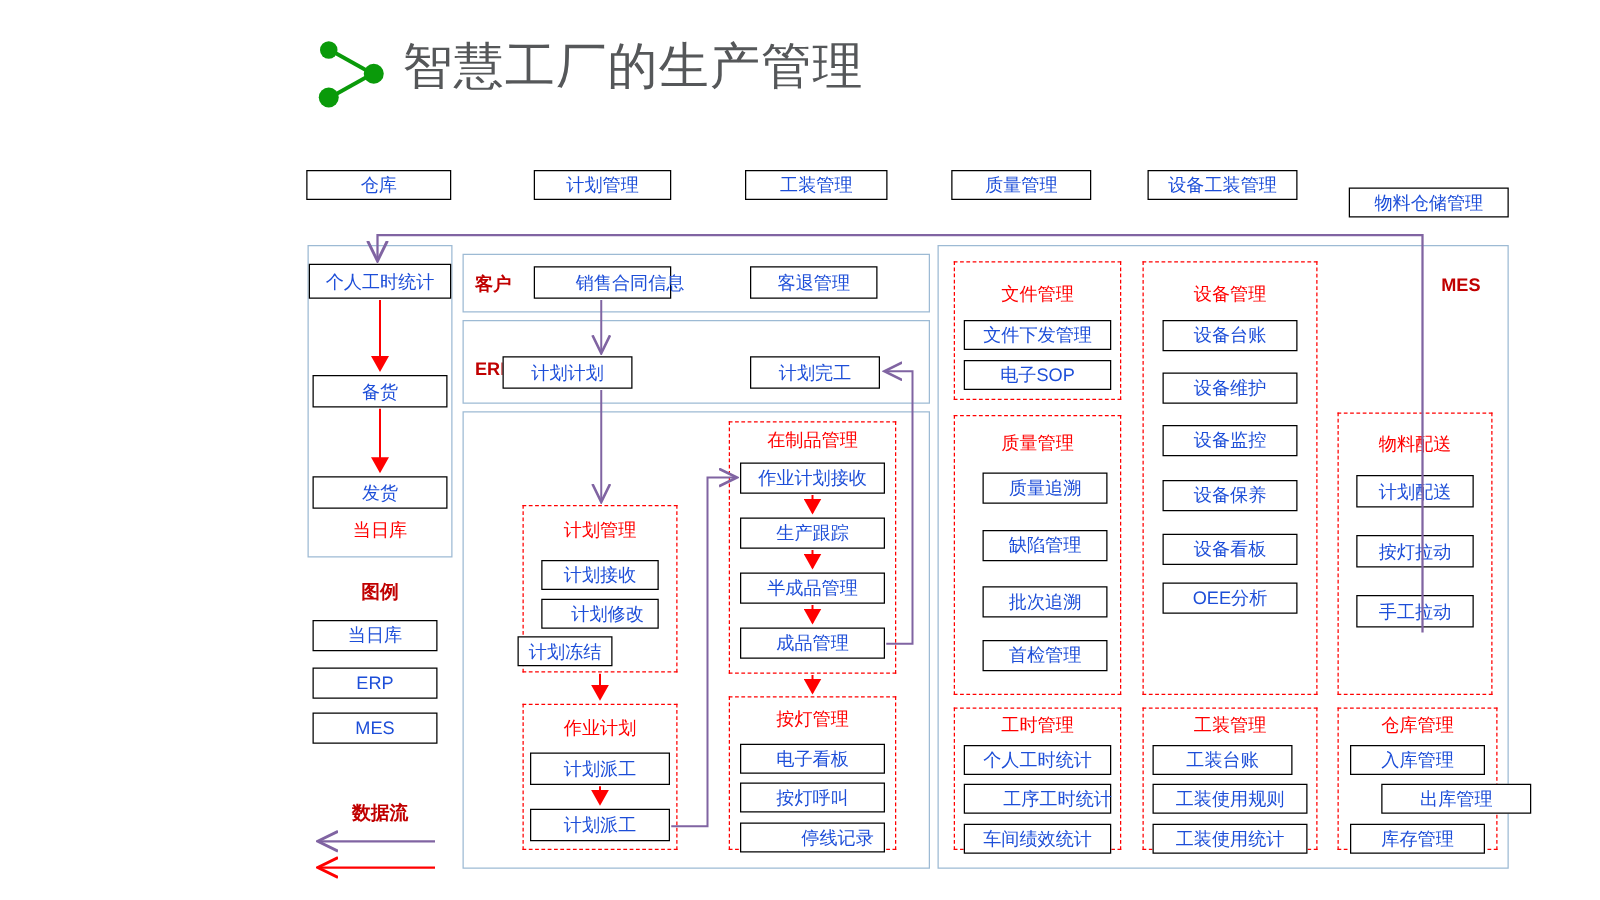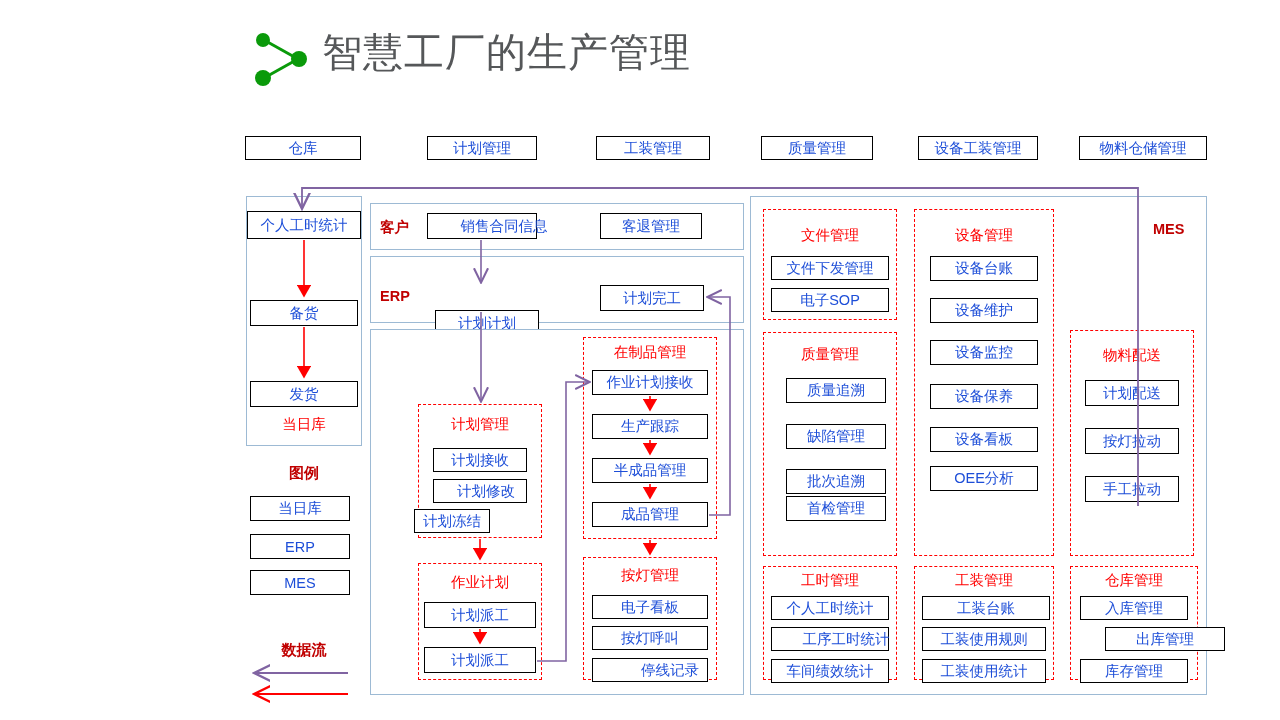--- a/index.html
+++ b/index.html
@@ -78,42 +78,42 @@
     <circle cx="15" cy="50" r="8" fill="#0a9a0a"></circle>
     <circle cx="51" cy="31" r="8" fill="#0a9a0a"></circle>
   </svg>
   <div class="title-cn">智慧工厂的生产管理</div>
 
   <div class="nbox topnav" style="left:245px;  top:136px; width:116px;">仓库</div>
   <div class="nbox topnav" style="left:427px;  top:136px; width:110px;">计划管理</div>
   <div class="nbox topnav" style="left:596px;  top:136px; width:114px;">工装管理</div>
   <div class="nbox topnav" style="left:761px;  top:136px; width:112px;">质量管理</div>
   <div class="nbox topnav" style="left:918px;  top:136px; width:120px;">设备工装管理</div>
-  <div class="nbox topnav" style="left:1079px; top:136px; width:128px;">物料仓储管理</div>
+  <div class="nbox topnav" style="left:1079px; top:150px; width:128px;">物料仓储管理</div>
 
   <div class="bluebox" style="left:246px; top:196px; width:116px; height:250px;"></div>
   <div class="nbox" style="left:247px; top:211px; width:114px; height:28px;">个人工时统计</div>
   <div class="nbox" style="left:250px; top:300px; width:108px; height:26px;">备货</div>
   <div class="nbox" style="left:250px; top:381px; width:108px; height:26px;">发货</div>
   <div class="redtxt" style="left:246px; top:415px; width:116px;">当日库</div>
 
   <div class="legend-title" style="left:246px; top:464px; width:116px;">图例</div>
   <div class="nbox" style="left:250px; top:496px; width:100px; height:25px;">当日库</div>
   <div class="nbox" style="left:250px; top:534px; width:100px; height:25px;">ERP</div>
   <div class="nbox" style="left:250px; top:570px; width:100px; height:25px;">MES</div>
   <div class="legend-title" style="left:246px; top:641px; width:116px;">数据流</div>
 
   <div class="bluebox" style="left:370px; top:203px; width:374px; height:47px;"></div>
   <div class="red-label" style="left:380px; top:218px;">客户</div>
   <div class="nbox" style="left:427px; top:213px; width:110px; height:26px;padding-left:44px;">销售合同信息</div>
   <div class="nbox" style="left:600px; top:213px; width:102px; height:26px;">客退管理</div>
 
   <div class="bluebox" style="left:370px; top:256px; width:374px; height:67px;"></div>
   <div class="red-label" style="left:380px; top:288px;">ERP</div>
-  <div class="nbox" style="left:435px; top:285px; width:104px; height:26px;margin-top:25px;">计划计划</div>
+  <div class="nbox" style="left:402px; top:285px; width:104px; height:26px;">计划计划</div>
   <div class="nbox" style="left:600px; top:285px; width:104px; height:26px;">计划完工</div>
 
   <div class="bluebox" style="left:370px; top:329px; width:374px; height:366px;"></div>
 
   <div class="redgrp" style="left:418px; top:404px; width:124px; height:134px;"></div>
   <div class="grp-title" style="left:418px; top:415px; width:124px;">计划管理</div>
   <div class="nbox" style="left:433px; top:448px; width:94px; height:24px;">计划接收</div>
   <div class="nbox" style="left:433px; top:479px; width:94px; height:24px;padding-left:12px;">计划修改</div>
   <div class="nbox" style="left:414px; top:509px; width:76px; height:24px;">计划冻结</div>
 
@@ -141,21 +141,21 @@
   <div class="redgrp" style="left:763px; top:209px; width:134px; height:111px;"></div>
   <div class="grp-title" style="left:763px; top:226px; width:134px;">文件管理</div>
   <div class="nbox" style="left:771px; top:256px; width:118px; height:24px;">文件下发管理</div>
   <div class="nbox" style="left:771px; top:288px; width:118px; height:24px;">电子SOP</div>
 
   <div class="redgrp" style="left:763px; top:332px; width:134px; height:224px;"></div>
   <div class="grp-title" style="left:763px; top:345px; width:134px;">质量管理</div>
   <div class="nbox" style="left:786px; top:378px; width:100px; height:25px;">质量追溯</div>
   <div class="nbox" style="left:786px; top:424px; width:100px; height:25px;">缺陷管理</div>
   <div class="nbox" style="left:786px; top:469px; width:100px; height:25px;">批次追溯</div>
-  <div class="nbox" style="left:786px; top:496px; width:100px; height:25px;">首检管理</div>
+  <div class="nbox" style="left:786px; top:512px; width:100px; height:25px;">首检管理</div>
 
   <div class="redgrp" style="left:914px; top:209px; width:140px; height:347px;"></div>
   <div class="grp-title" style="left:914px; top:226px; width:140px;">设备管理</div>
   <div class="nbox" style="left:930px; top:256px; width:108px; height:25px;">设备台账</div>
   <div class="nbox" style="left:930px; top:298px; width:108px; height:25px;">设备维护</div>
   <div class="nbox" style="left:930px; top:340px; width:108px; height:25px;">设备监控</div>
   <div class="nbox" style="left:930px; top:384px; width:108px; height:25px;">设备保养</div>
   <div class="nbox" style="left:930px; top:427px; width:108px; height:25px;">设备看板</div>
   <div class="nbox" style="left:930px; top:466px; width:108px; height:25px;">OEE分析</div>
 
@@ -166,21 +166,21 @@
   <div class="nbox" style="left:1085px; top:476px; width:94px; height:26px;">手工拉动</div>
 
   <div class="redgrp" style="left:763px; top:566px; width:134px; height:114px;"></div>
   <div class="grp-title" style="left:763px; top:571px; width:134px;">工时管理</div>
   <div class="nbox" style="left:771px; top:596px; width:118px; height:24px;">个人工时统计</div>
   <div class="nbox" style="left:771px; top:627px; width:118px; height:24px;padding-left:32px;">工序工时统计</div>
   <div class="nbox" style="left:771px; top:659px; width:118px; height:24px;">车间绩效统计</div>
 
   <div class="redgrp" style="left:914px; top:566px; width:140px; height:114px;"></div>
   <div class="grp-title" style="left:914px; top:571px; width:140px;">工装管理</div>
-  <div class="nbox" style="left:922px; top:596px; width:128px; height:24px;">工装台账</div>
+  <div class="nbox" style="left:922px; top:596px; width:112px; height:24px;">工装台账</div>
   <div class="nbox" style="left:922px; top:627px; width:124px; height:24px;">工装使用规则</div>
   <div class="nbox" style="left:922px; top:659px; width:124px; height:24px;">工装使用统计</div>
 
   <div class="redgrp" style="left:1070px; top:566px; width:128px; height:114px;"></div>
   <div class="grp-title" style="left:1070px; top:571px; width:128px;">仓库管理</div>
   <div class="nbox" style="left:1080px; top:596px; width:108px; height:24px;">入库管理</div>
   <div class="nbox" style="left:1080px; top:627px; width:120px; height:24px;margin-left:25px;">出库管理</div>
   <div class="nbox" style="left:1080px; top:659px; width:108px; height:24px;">库存管理</div>
 
   <svg class="conn">

